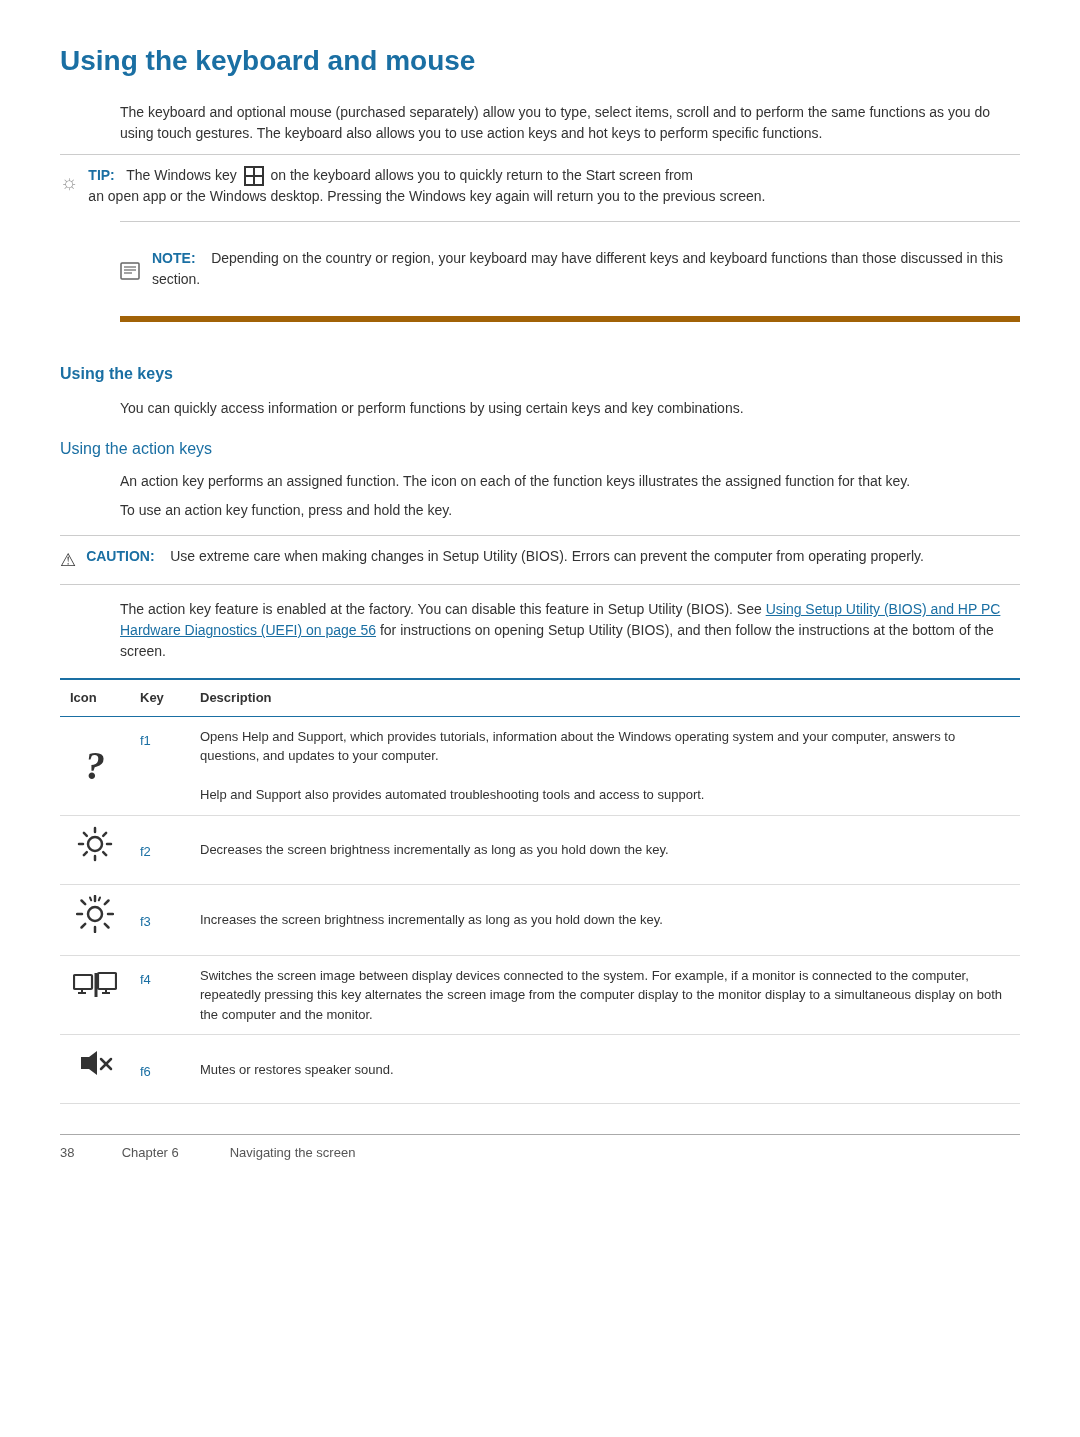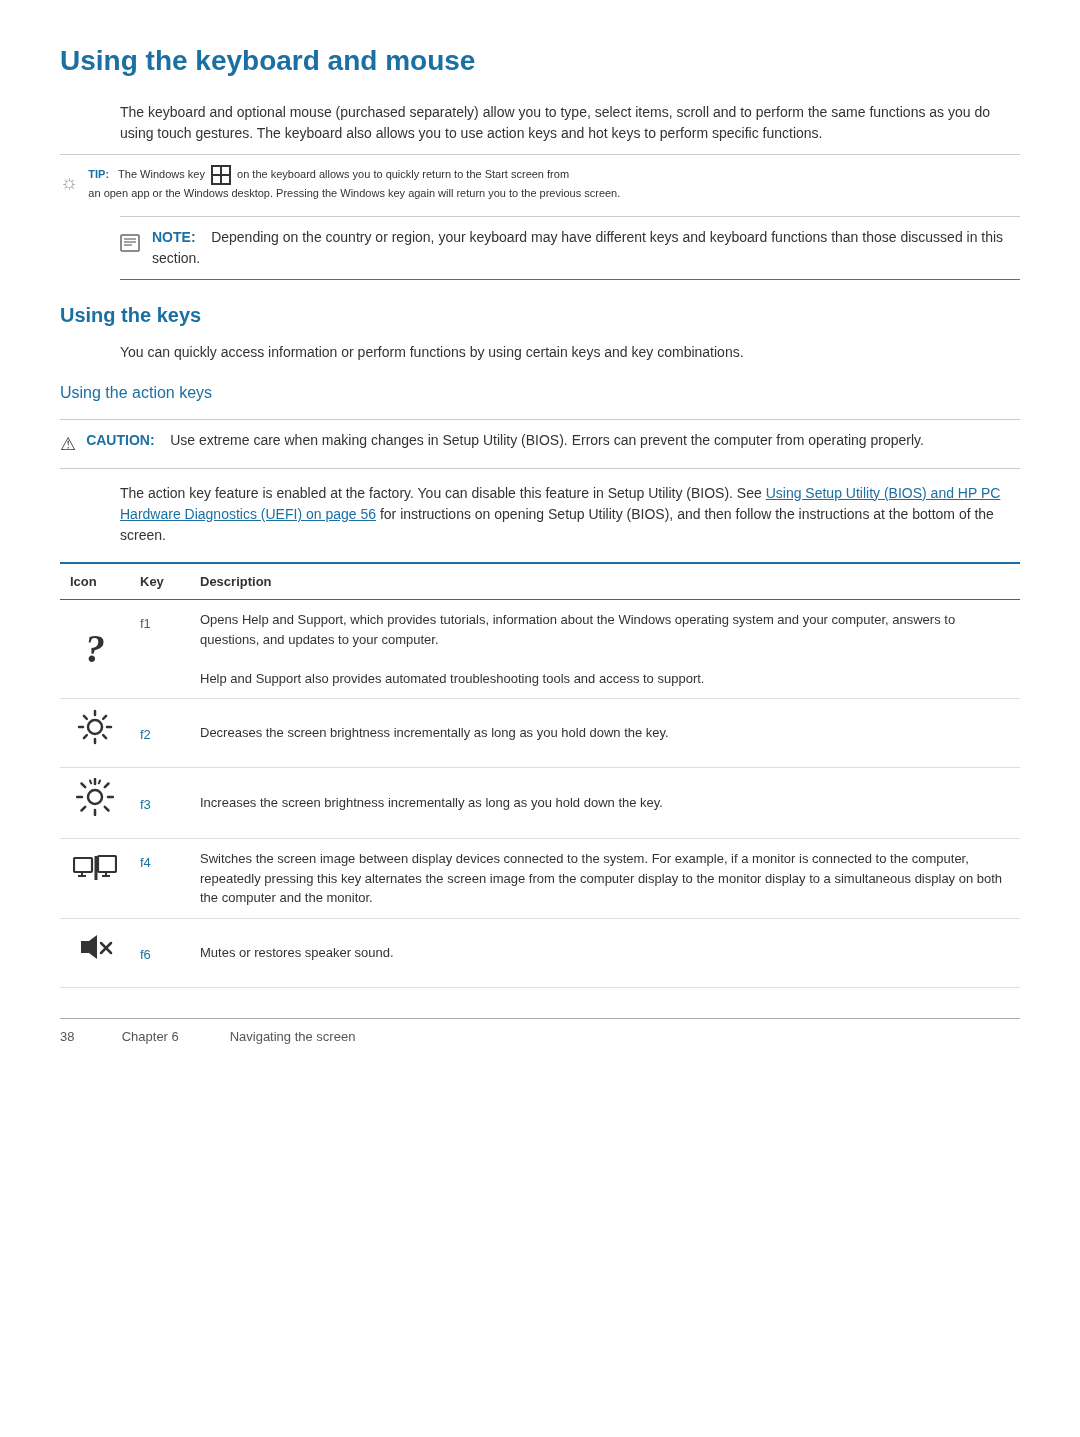--- a/index.html
+++ b/index.html
@@ -15,25 +15,25 @@
 
     h1.page-title {
       font-size: 28px;
       font-weight: bold;
       color: #1a6fa3;
       margin-bottom: 20px;
       border-bottom: none;
     }
 
     h2.section-title {
-      font-size: 20px;
+      font-size: 16px;
       font-weight: bold;
       color: #1a6fa3;
       margin-bottom: 12px;
-      margin-top: 20px;
+      margin-top: 40px;
     }
 
     h3.subsection-title {
       font-size: 16px;
       font-weight: normal;
       color: #1a6fa3;
       margin-bottom: 10px;
       margin-top: 18px;
     }
 
@@ -57,29 +57,29 @@
 
     .tip-icon {
       font-size: 20px;
       color: #999;
       margin-right: 10px;
       margin-top: 2px;
       flex-shrink: 0;
     }
 
     .tip-content {
-      font-size: 11px;
+      font-size: 14px;
     }
 
     .note-box {
       display: flex;
-      align-items: center;
+      align-items: flex-end;
       border-top: 1px solid #ccc;
-      border-bottom: 1px solid #a16207;
-      padding: 10px 0;
+      border-bottom: 6px solid #a16207;
+      padding: 26px 0;
       margin: 10px 0 10px 60px;
     }
 
     .note-icon {
       font-size: 18px;
       margin-right: 10px;
       flex-shrink: 0;
       margin-top: 1px;
     }
 
@@ -225,20 +225,22 @@
 
 <h2 class="section-title">Using the keys</h2>
 
 <div class="content-block">
   <p>You can quickly access information or perform functions by using certain keys and key combinations.</p>
 </div>
 
 <h3 class="subsection-title">Using the action keys</h3>
 
 <div class="content-block">
+  <p>An action key performs an assigned function. The icon on each of the function keys illustrates the assigned function for that key.</p>
+  <p>To use an action key function, press and hold the key.</p>
 </div>
 
 <div class="caution-box">
   <span class="caution-icon">⚠</span>
   <div>
     <span class="caution-label">CAUTION:</span>
     &nbsp;&nbsp;
     <span>Use extreme care when making changes in Setup Utility (BIOS). Errors can prevent the computer from operating properly.</span>
   </div>
 </div>

